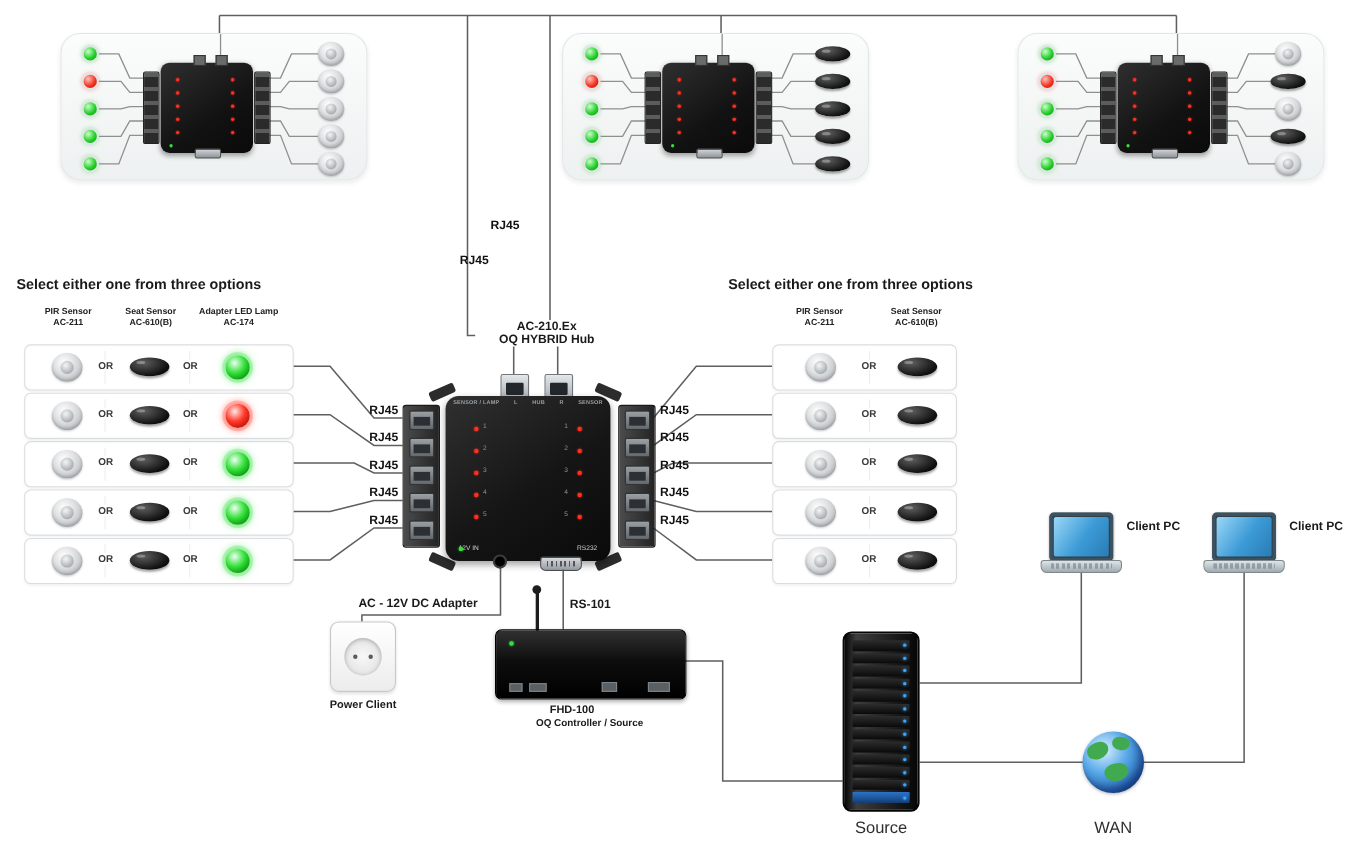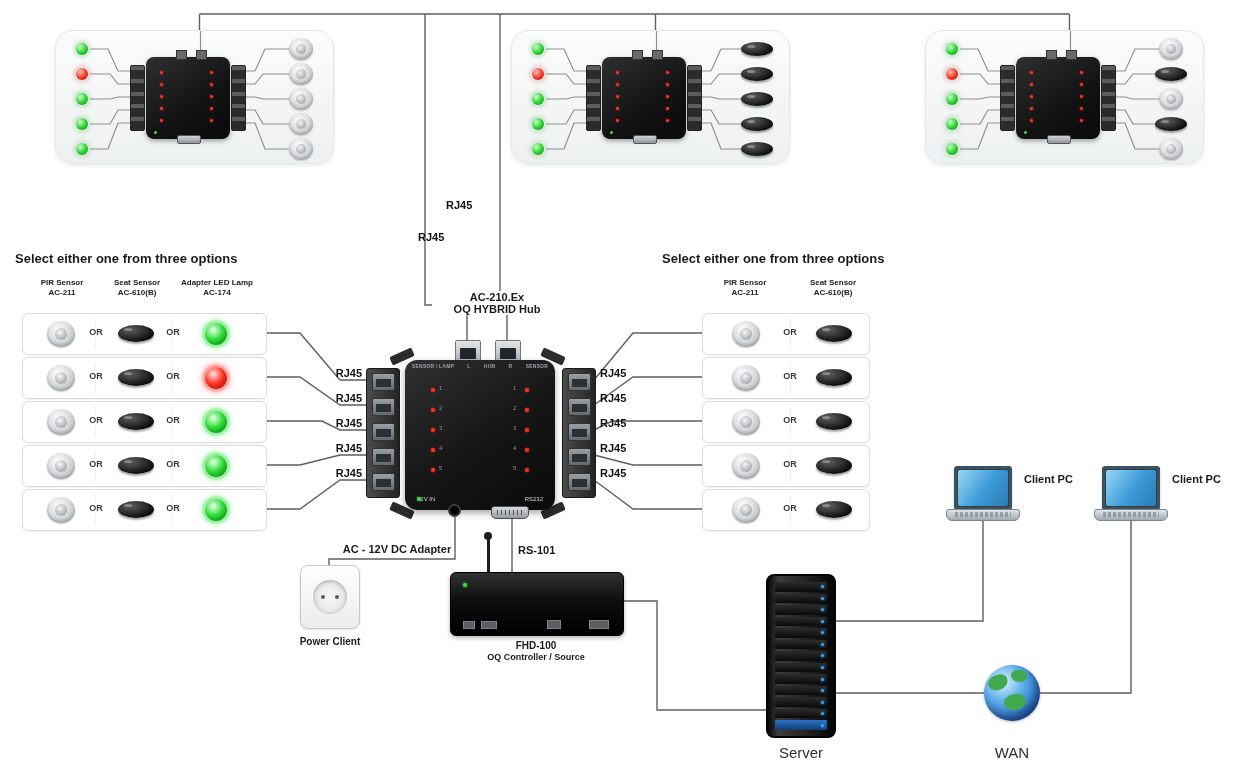--- a/index.html
+++ b/index.html
@@ -452,55 +452,55 @@
     <i class="sp" style="top:104px"></i>
   </div>
   <div class="hub-strip" style="left:562px">
     <i class="sp" style="top:4px"></i>
     <i class="sp" style="top:29px"></i>
     <i class="sp" style="top:54px"></i>
     <i class="sp" style="top:79px"></i>
     <i class="sp" style="top:104px"></i>
   </div>
 
-  <div class="lbl b11c" style="left:327px;top:543px;width:140px">AC - 12V DC Adapter</div>
+  <div class="lbl b11c" style="left:310px;top:543px;width:140px">AC - 12V DC Adapter</div>
   <div class="power-box">
     <i class="outlet"></i>
   </div>
   <div class="lbl b10c" style="left:286px;top:636px;width:88px">Power Client</div>
 
   <div class="lbl b11c" style="left:518px;top:544px;width:60px;text-align:left">RS-101</div>
   <i class="antenna"></i>
   <i class="antenna-tip"></i>
   <div class="fhd-box">
     <i class="fhd-led"></i>
     <i class="fhd-port" style="left:12px;bottom:6px;width:10px;height:6px"></i>
     <i class="fhd-port" style="left:30px;bottom:6px;width:14px;height:6px"></i>
     <i class="fhd-port" style="left:96px;bottom:6px;width:12px;height:7px"></i>
     <i class="fhd-port" style="right:14px;bottom:6px;width:18px;height:7px"></i>
   </div>
-  <div class="lbl b10c" style="left:476px;top:640px;width:120px">FHD-100</div>
+  <div class="lbl b10c" style="left:460px;top:640px;width:120px">FHD-100</div>
   <div class="lbl b9c" style="left:456px;top:652px;width:160px">OQ Controller / Source</div>
 
   <div class="server">
     <i class="slat" style="position:relative"></i>
     <i class="slat" style="position:relative"></i>
     <i class="slat" style="position:relative"></i>
     <i class="slat" style="position:relative"></i>
     <i class="slat" style="position:relative"></i>
     <i class="slat" style="position:relative"></i>
     <i class="slat" style="position:relative"></i>
     <i class="slat" style="position:relative"></i>
     <i class="slat" style="position:relative"></i>
     <i class="slat" style="position:relative"></i>
     <i class="slat" style="position:relative"></i>
     <i class="slat" style="position:relative"></i>
     <i class="slat glow" style="position:relative"></i>
   </div>
-  <div class="lbl big" style="left:756px;top:744px;width:90px">Server</div>
+  <div class="lbl big" style="left:756px;top:744px;width:90px">Source</div>
 
   <div class="wan">
     <i class="blob b1"></i>
     <i class="blob b2"></i>
     <i class="blob b3"></i>
   </div>
   <div class="lbl big" style="left:972px;top:744px;width:80px">WAN</div>
 
   <div class="laptop" style="left:946px;top:466px">
     <i class="lap-screen"></i>

